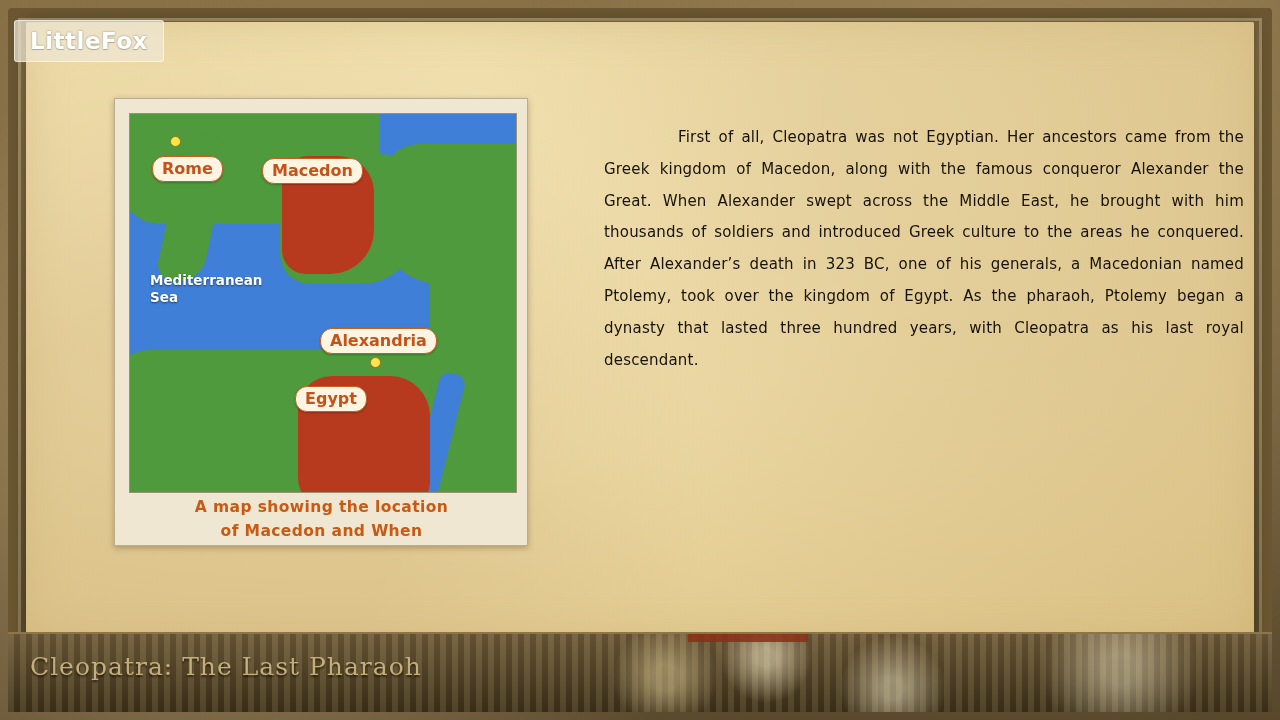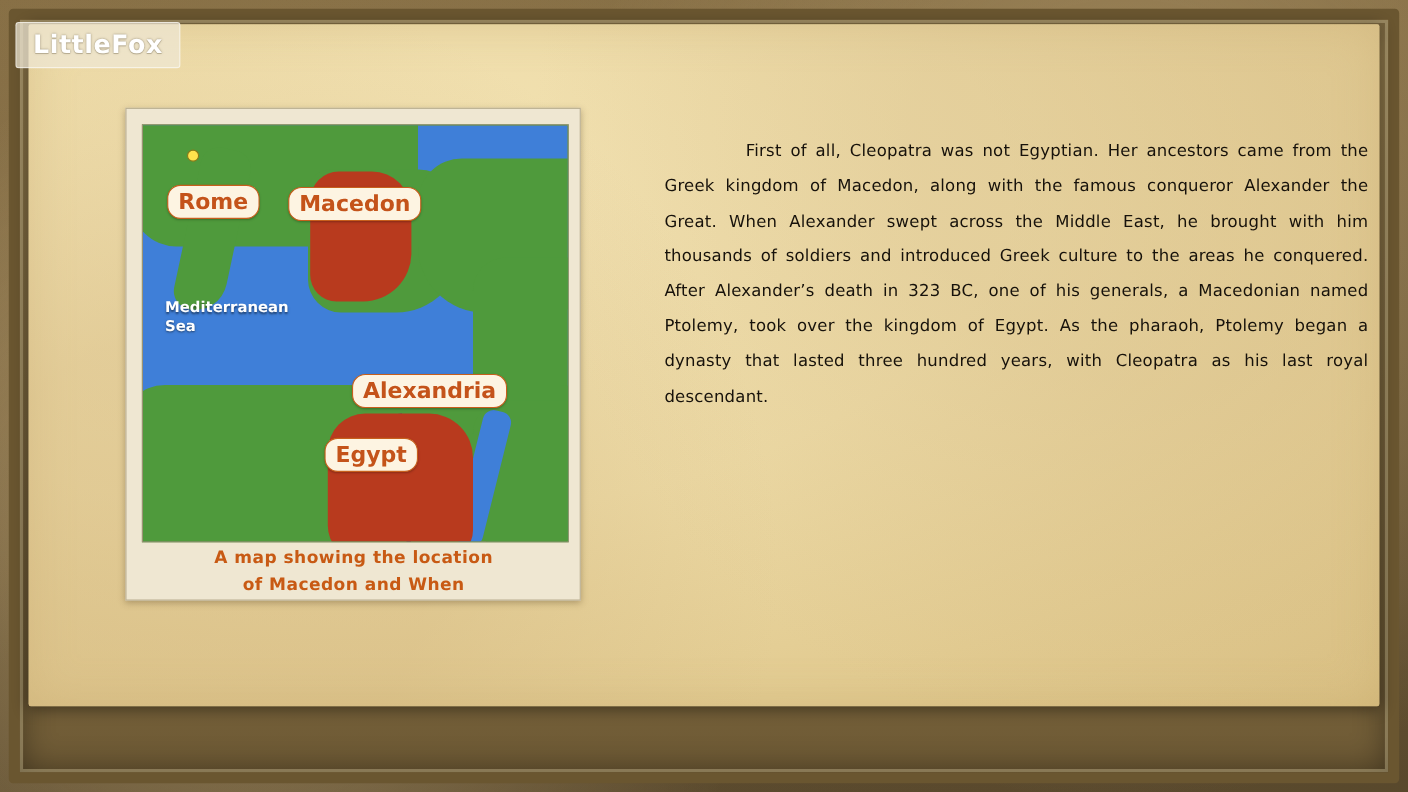--- a/index.html
+++ b/index.html
@@ -145,26 +145,25 @@
   }
 
   
   .pill {
     position: absolute;
     background: #fdf4e2;
     border: 1.5px solid #c75f1c;
     border-radius: 12px;
     color: #c4531a;
     font-weight: bold;
-    font-size: 20px;
+    font-size: 16px;
     padding: 2px 9px 3px;
     white-space: nowrap;
     font-family: "DejaVu Sans", sans-serif;
     box-shadow: 0 1px 2px rgba(0,0,0,.25);
-    margin-top: 12px;
   }
   .dot {
     position: absolute;
     width: 9px; height: 9px;
     background: #ffe44d;
     border: 1px solid #8a7a18;
     border-radius: 50%;
   }
   .sea-label {
     position: absolute;
@@ -288,14 +287,19 @@
 
     <div class="article">
       <p>First of all, Cleopatra was not Egyptian. Her ancestors came from the Greek kingdom of Macedon, along with the famous conqueror Alexander the Great. When Alexander swept across the Middle East, he brought with him thousands of soldiers and introduced Greek culture to the areas he conquered. After Alexander’s death in 323 BC, one of his generals, a Macedonian named Ptolemy, took over the kingdom of Egypt. As the pharaoh, Ptolemy began a dynasty that lasted three hundred years, with Cleopatra as his last royal descendant.</p>
     </div>
   </div>
 
   <div class="logo">
     <span>LittleFox</span>
   </div>
 
+  <div class="bottom-bar">
+    <div class="bottom-ornament"></div>
+    <div class="red-accent"></div>
+    <div class="episode-title">Cleopatra: The Last Pharaoh</div>
+  </div>
 
 </div>
 
 </body></html>

